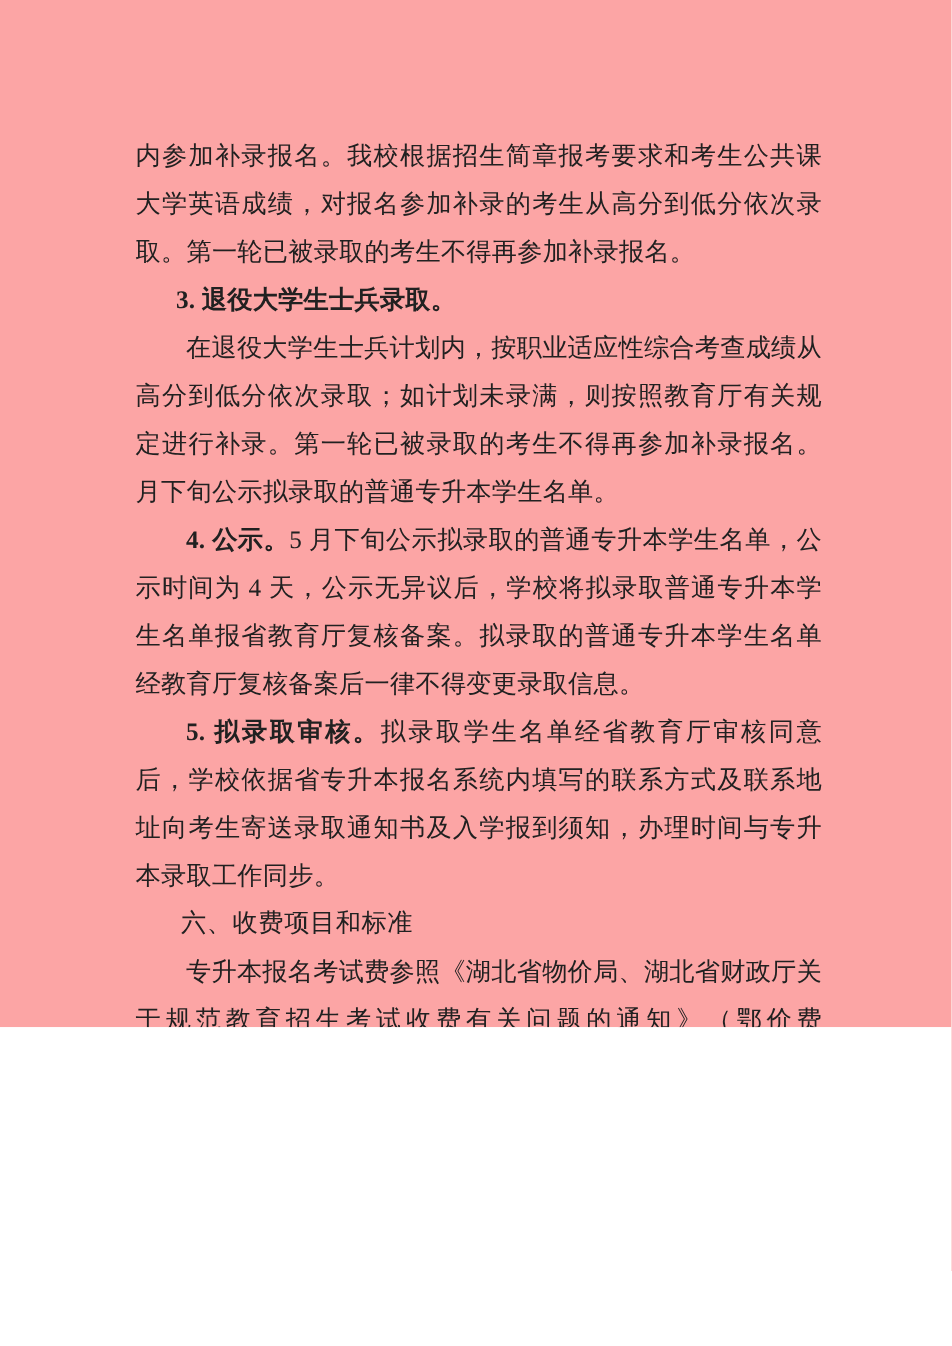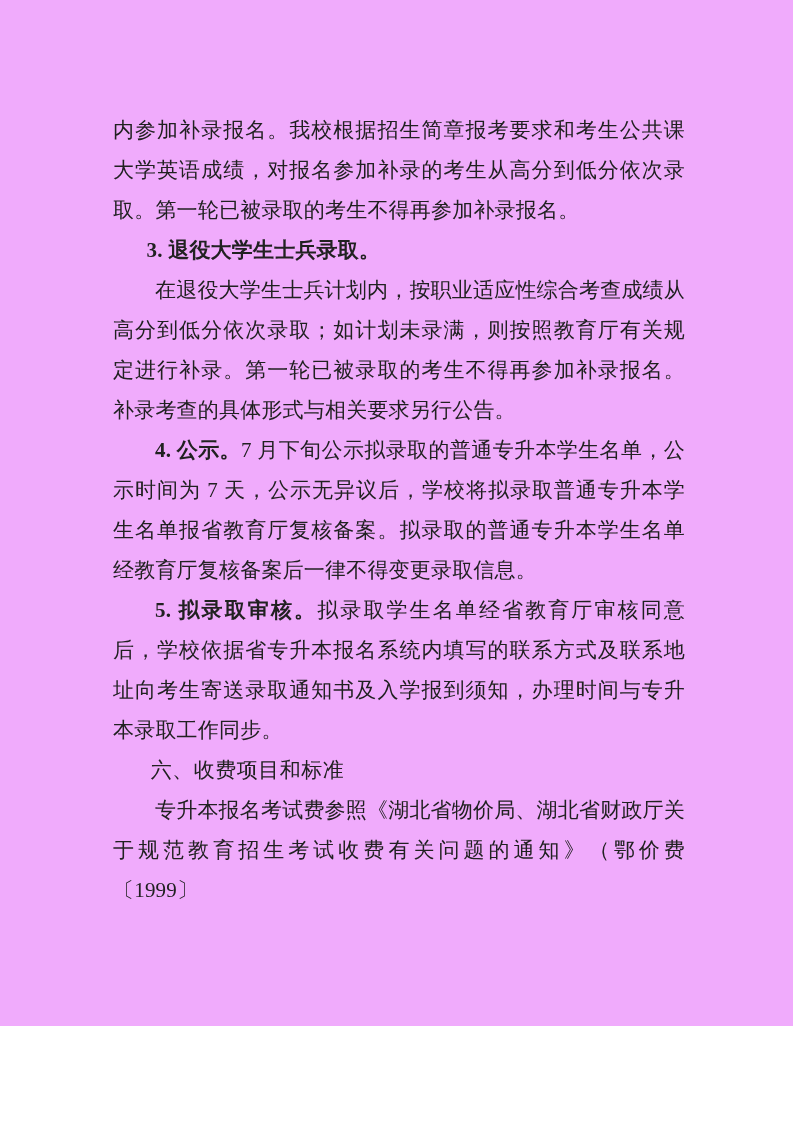--- a/index.html
+++ b/index.html
@@ -3,22 +3,22 @@
 <meta charset="utf-8">
 <style>
   html, body {
     margin: 0;
     padding: 0;
     background: #ffffff;
   }
   .sheet {
     position: relative;
     width: 793px;
-    height: 1026px;
-    background: #f0abfc;
+    height: 856px;
+    background: #fca5a5;
     overflow: hidden;
     font-family: "Liberation Serif", "DejaVu Serif", serif;
   }
   .text-block {
     position: absolute;
     left: 113px;
     top: 110px;
     width: 572px;
     font-size: 21px;
     line-height: 40px;
@@ -55,24 +55,24 @@
 <body>
 
 <div class="sheet">
 
   <main class="text-block">
 
     <p class="para flush">内参加补录报名。我校根据招生简章报考要求和考生公共课大学英语成绩，对报名参加补录的考生从高分到低分依次录取。第一轮已被录取的考生不得再参加补录报名。</p>
 
     <p class="para num-heading"><b class="bold">3. 退役大学生士兵录取。</b></p>
 
-    <p class="para indent">在退役大学生士兵计划内，按职业适应性综合考查成绩从高分到低分依次录取；如计划未录满，则按照教育厅有关规定进行补录。第一轮已被录取的考生不得再参加补录报名。补录考查的具体形式与相关要求另行公告。</p>
+    <p class="para indent">在退役大学生士兵计划内，按职业适应性综合考查成绩从高分到低分依次录取；如计划未录满，则按照教育厅有关规定进行补录。第一轮已被录取的考生不得再参加补录报名。月下旬公示拟录取的普通专升本学生名单。</p>
 
 
-    <p class="para indent"><b class="bold">4. 公示。</b><span>7 月下旬公示拟录取的普通专升本学生名单，公示时间为 7 天，公示无异议后，学校将拟录取普通专升本学生名单报省教育厅复核备案。拟录取的普通专升本学生名单经教育厅复核备案后一律不得变更录取信息。</span></p>
+    <p class="para indent"><b class="bold">4. 公示。</b><span>5 月下旬公示拟录取的普通专升本学生名单，公示时间为 4 天，公示无异议后，学校将拟录取普通专升本学生名单报省教育厅复核备案。拟录取的普通专升本学生名单经教育厅复核备案后一律不得变更录取信息。</span></p>
 
     <p class="para indent"><b class="bold">5. 拟录取审核。</b><span>拟录取学生名单经省教育厅审核同意后，学校依据省专升本报名系统内填写的联系方式及联系地址向考生寄送录取通知书及入学报到须知，办理时间与专升本录取工作同步。</span></p>
 
     <p class="para heading-hei">六、收费项目和标准</p>
 
     <p class="para indent">专升本报名考试费参照《湖北省物价局、湖北省财政厅关于规范教育招生考试收费有关问题的通知》（鄂价费〔1999〕</p>
 
   </main>
 
   <footer class="page-number">— 9 —</footer>

